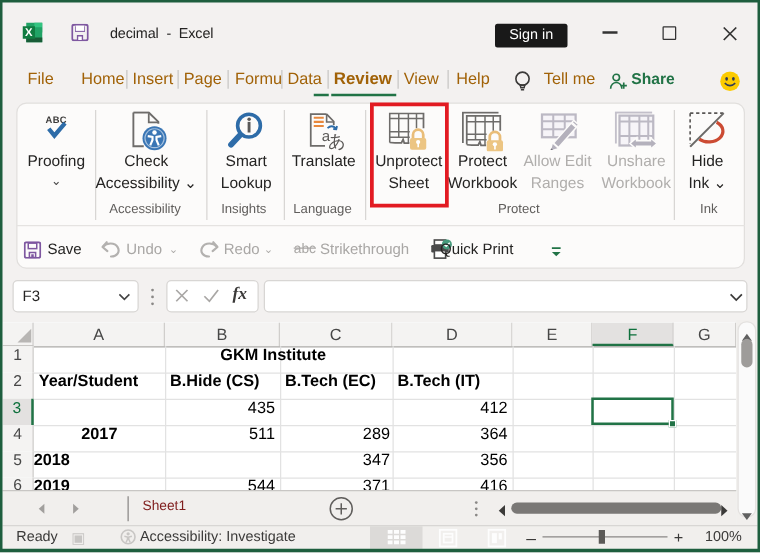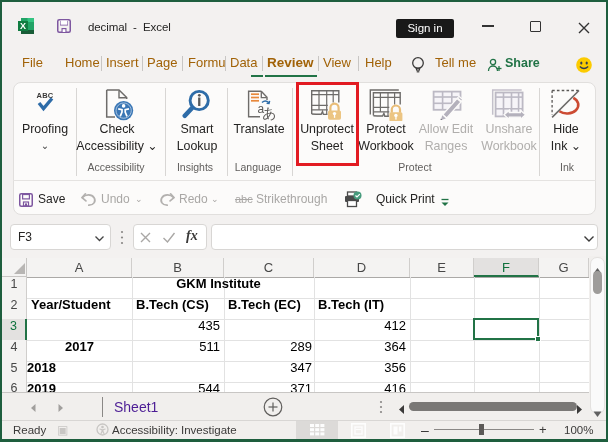--- a/index.html
+++ b/index.html
@@ -293,21 +293,21 @@
 <div class="qtxt qgrey" style="left:256px;">Strikethrough</div>
 <div class="abs" style="left:344px;top:191px;width:18px;height:17px;">
 <svg width="18" height="17" viewBox="0 0 18 17">
 <rect x="3.5" y="1" width="9" height="4" fill="none" stroke="#4a4a4a" stroke-width="1.3"></rect>
 <rect x="1" y="5" width="14" height="6" rx="1" fill="#4a4a4a"></rect>
 <rect x="3.5" y="9.5" width="9" height="6" fill="#fff" stroke="#4a4a4a" stroke-width="1.3"></rect>
 <circle cx="13.5" cy="4.5" r="4" fill="#469b7c"></circle>
 <path d="M11.5 4.5 L13 6 L15.8 3.2" fill="none" stroke="#fff" stroke-width="1.2"></path>
 </svg>
 </div>
-<div class="qtxt" style="left:376px;">Quick Print</div>
+<div class="qtxt" style="left:352px;">Quick Print</div>
 <div class="abs" style="left:440px;top:194px;width:10px;height:10px;">
 <svg width="10" height="10" viewBox="0 0 10 10">
 <line x1="1.5" y1="1.5" x2="8.5" y2="1.5" stroke="#217346" stroke-width="1.3"></line>
 <path d="M1.5 4.5 L5 8 L8.5 4.5 Z" fill="#217346"></path>
 </svg>
 </div>
 
 <div class="fbox" style="left:10px;top:224px;width:101px;height:26px;"></div>
 <div class="abs" style="left:18px;top:230px;font-size:12px;color:#252423;">F3</div>
 <div class="abs" style="left:94px;top:230px;">
@@ -369,21 +369,21 @@
   <div class="gl-h" style="top:124px;"></div>
   <div class="gl-v" style="left:130px;"></div>
   <div class="gl-v" style="left:222px;"></div>
   <div class="gl-v" style="left:312px;"></div>
   <div class="gl-v" style="left:408px;"></div>
   <div class="gl-v" style="left:472px;"></div>
   <div class="gl-v" style="left:537px;"></div>
 
   <div class="cell b" style="left:25px;top:19px;width:383px;text-align:center;">GKM Institute</div>
   <div class="cell b" style="left:29px;top:40px;">Year/Student</div>
-  <div class="cell b" style="left:134px;top:40px;">B.Tech (CS)</div>
+  <div class="cell b" style="left:134px;top:40px;">B.Hide (CS)</div>
   <div class="cell b" style="left:226px;top:40px;">B.Tech (EC)</div>
   <div class="cell b" style="left:316px;top:40px;">B.Tech (IT)</div>
   <div class="cell" style="left:130px;top:61px;width:88px;text-align:right;">435</div>
   <div class="cell" style="left:312px;top:61px;width:92px;text-align:right;">412</div>
   <div class="cell b" style="left:25px;top:82px;width:105px;text-align:center;">2017</div>
   <div class="cell" style="left:130px;top:82px;width:88px;text-align:right;">511</div>
   <div class="cell" style="left:222px;top:82px;width:88px;text-align:right;">289</div>
   <div class="cell" style="left:312px;top:82px;width:92px;text-align:right;">364</div>
   <div class="cell b" style="left:25px;top:103px;width:105px;text-align:left;">2018</div>
   <div class="cell" style="left:222px;top:103px;width:88px;text-align:right;">347</div>
@@ -416,21 +416,21 @@
     <svg width="10" height="12" viewBox="0 0 10 12">
         <path d="M7.5 2 L3 6 L7.5 10 Z" fill="#a19f9d"></path>
       </svg>
   </div>
   <div class="abs" style="left:54px;top:7px;">
     <svg width="10" height="12" viewBox="0 0 10 12">
         <path d="M2.5 2 L7 6 L2.5 10 Z" fill="#a19f9d"></path>
       </svg>
   </div>
   <div class="abs" style="left:100px;top:4px;width:1px;height:20px;background:#8a8886;"></div>
-  <div class="abs" style="left:112px;top:6px;font-size:14px;color:#4c1d95;">Sheet1</div>
+  <div class="abs" style="left:112px;top:6px;font-size:11px;color:#7f1d1d;">Sheet1</div>
   <div class="abs" style="left:261px;top:4px;">
     <svg width="20" height="20" viewBox="0 0 20 20">
     <circle cx="10" cy="10" r="8.8" fill="none" stroke="#605e5c" stroke-width="1.2"></circle>
     <line x1="10" y1="5.5" x2="10" y2="14.5" stroke="#605e5c" stroke-width="1.2"></line>
     <line x1="5.5" y1="10" x2="14.5" y2="10" stroke="#605e5c" stroke-width="1.2"></line>
     </svg>
   </div>
   <div class="abs" style="left:377px;top:7px;">
   <svg width="4" height="14" viewBox="0 0 4 14">
   <circle cx="2" cy="2" r="1.1" fill="#8a8886"></circle>

